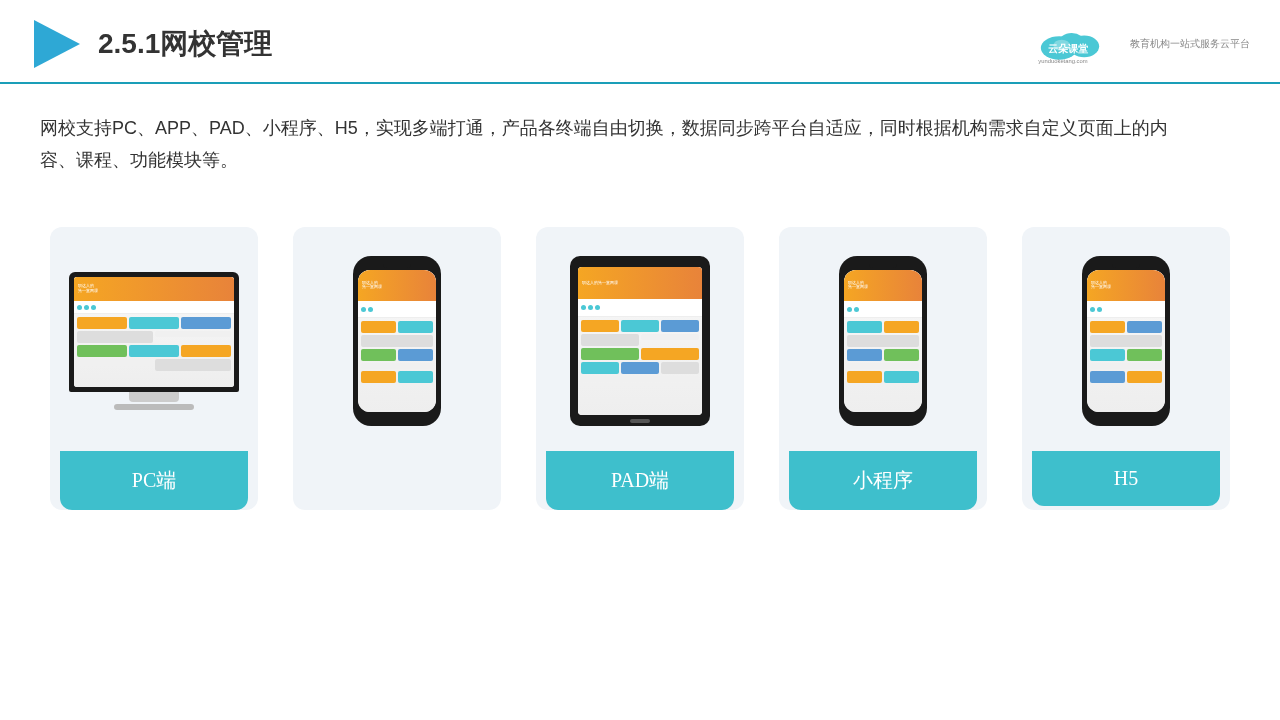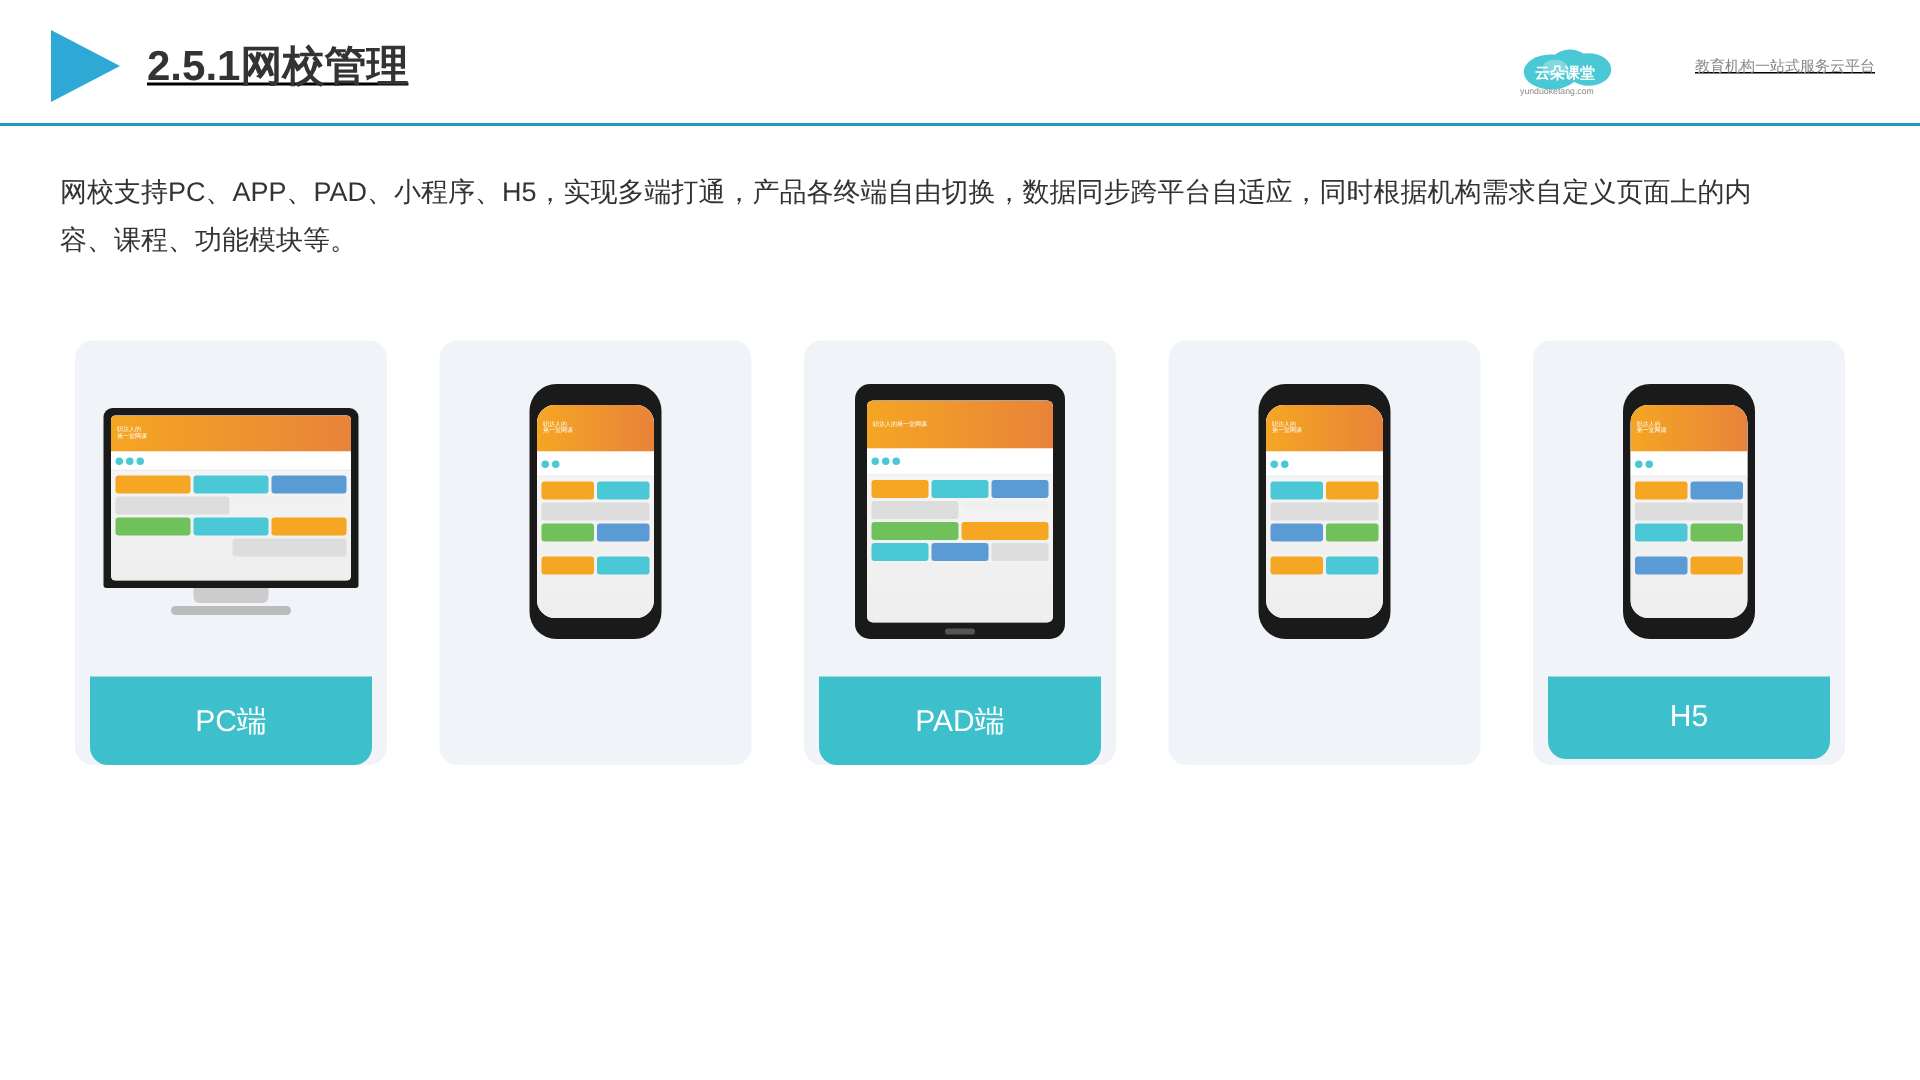--- a/index.html
+++ b/index.html
@@ -11,21 +11,20 @@
       overflow: hidden;
     }
 
     
     .header {
       display: flex;
       align-items: center;
       justify-content: space-between;
       padding: 18px 30px 12px 30px;
       border-bottom: 2px solid #1a9eb8;
-      text-decoration: underline;
     }
     .header-left {
       display: flex;
       align-items: center;
       gap: 16px;
     }
     .play-icon {
       width: 52px;
       height: 52px;
     }
@@ -34,38 +33,38 @@
       font-weight: bold;
       color: #333;
     }
     .logo-area {
       display: flex;
       align-items: center;
     }
     .logo-sub {
       font-size: 10px;
       color: #888;
-      margin-left: 25px;
     }
 
     
     .description {
       padding: 28px 80px 10px 40px;
       font-size: 18px;
       color: #333;
       line-height: 1.8;
     }
 
     
     .cards-container {
       display: flex;
       justify-content: center;
       gap: 35px;
       padding: 30px 50px 0 50px;
       margin-top: 10px;
+      font-family: Liberation Serif, serif;
     }
 
     .card {
       background: #f0f4f8;
       border-radius: 12px;
       width: 210px;
       display: flex;
       flex-direction: column;
       align-items: center;
       padding: 24px 10px 0 10px;
@@ -443,20 +442,21 @@
               </div>
               <div class="screen-row">
                 <div class="screen-block block-orange"></div>
                 <div class="screen-block block-teal"></div>
               </div>
             </div>
           </div>
         </div>
       </div>
     </div>
+    <div class="card-label">小程序</div>
   </div>
 
   <div class="card">
     <div class="card-device-area">
       <div class="phone-device">
         <div class="phone-notch"></div>
         <div class="phone-screen">
           <div class="screen-content">
             <div class="screen-header-bar">
               <div class="screen-header-text">职达人的<br>第一堂网课</div>

